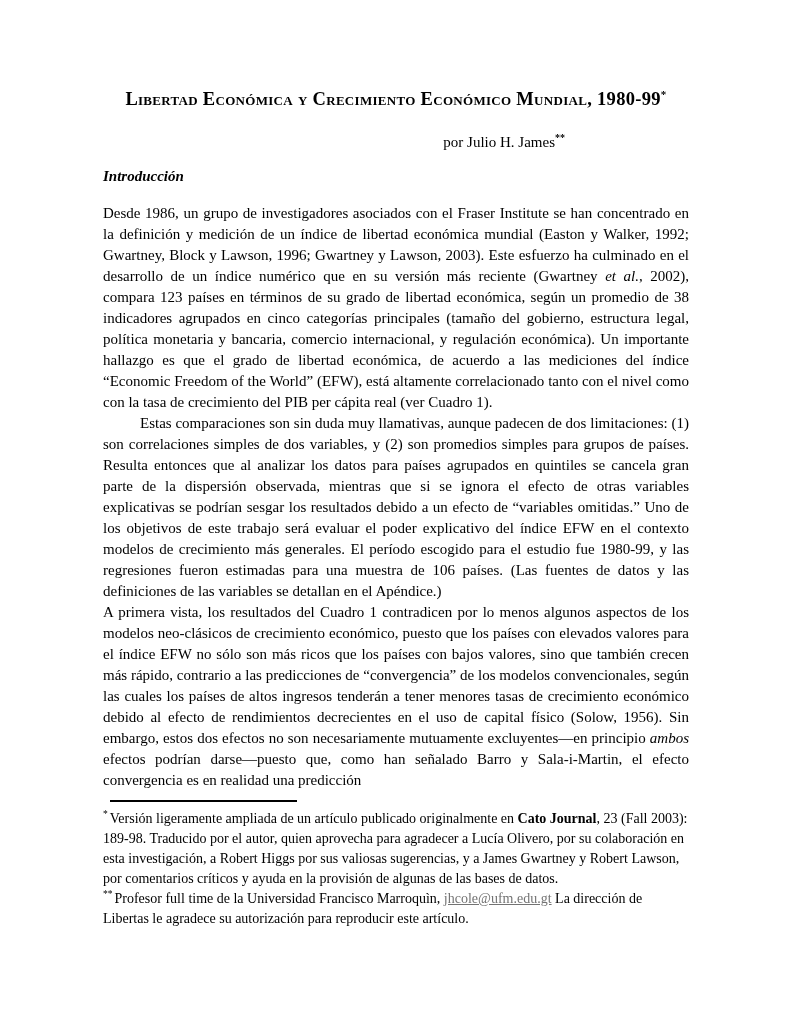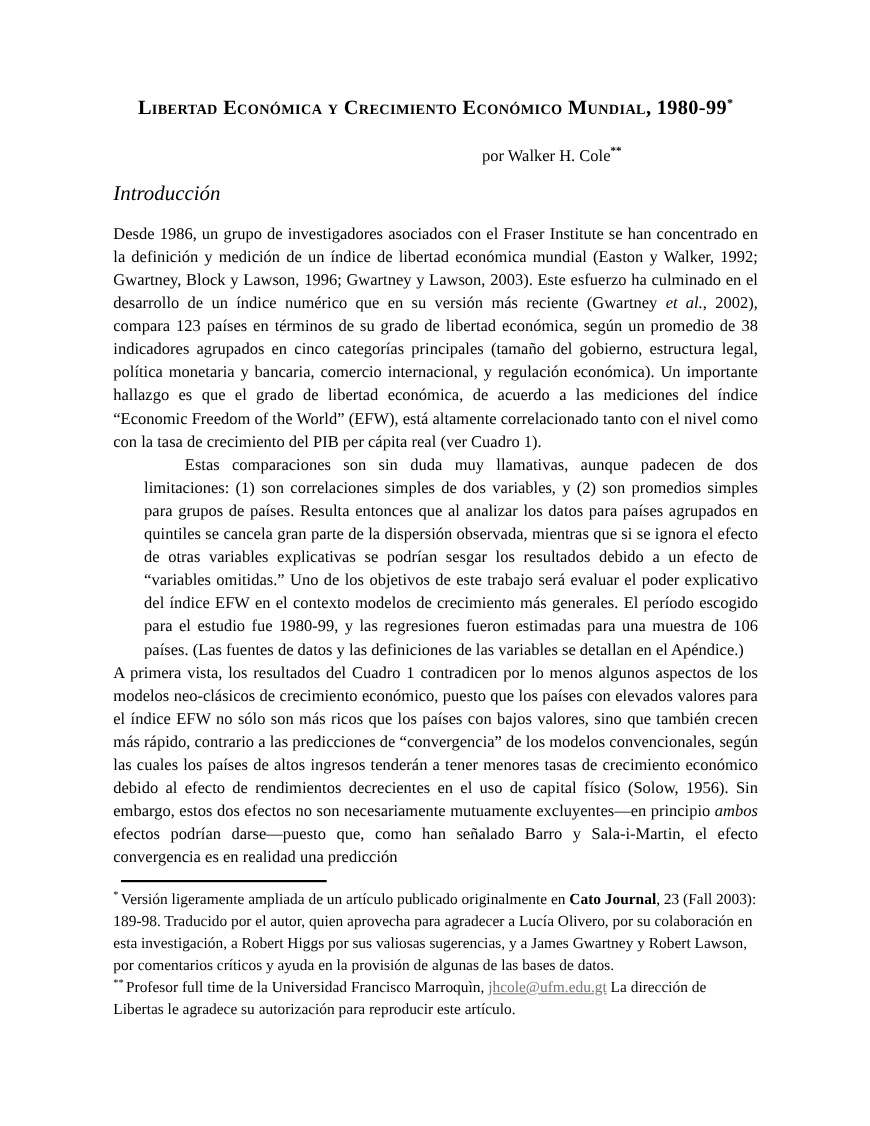--- a/index.html
+++ b/index.html
@@ -44,38 +44,37 @@
     padding-right: 124px;
   }
   .byline sup {
     font-size: 10px;
     font-weight: bold;
     vertical-align: super;
     line-height: 0;
   }
   .section-heading {
     margin: 13px 0 16px 0;
-    font-size: 19px;
+    font-size: 15px;
     line-height: 21px;
-    font-weight: normal;
+    font-weight: bold;
     font-style: italic;
   }
   .section-heading.second {
     margin-top: 14px;
     margin-bottom: 15px;
   }
   .body-para {
     margin: 0;
     font-size: 15px;
     line-height: 21px;
     text-align: justify;
   }
   .body-para.indented {
     text-indent: 37px;
-    margin-left: 28px;
   }
   .body-para i {
     font-style: italic;
   }
   .footnote-rule {
     width: 187px;
     border: none;
     border-top: 2px solid #000000;
     margin: 9px 0 7px 7px;
   }
@@ -100,21 +99,21 @@
     cursor: pointer;
   }
 </style>
 </head>
 <body>
 
 <div class="page">
 
   <h1 class="doc-title"><span>Libertad Económica y Crecimiento Económico Mundial, 1980-99</span><sup>*</sup></h1>
 
-  <div class="byline"><span>por Walker H. Cole</span><sup>**</sup></div>
+  <div class="byline"><span>por Julio H. James</span><sup>**</sup></div>
 
   <h2 class="section-heading">Introducción</h2>
 
   <p class="body-para"><span>Desde 1986, un grupo de investigadores asociados con el Fraser Institute se han concentrado en la definición y medición de un índice de libertad económica mundial (Easton y Walker, 1992; Gwartney, Block y Lawson, 1996; Gwartney y Lawson, 2003). Este esfuerzo ha culminado en el desarrollo de un índice numérico que en su versión más reciente (Gwartney </span><i>et al.</i><span>, 2002), compara 123 países en términos de su grado de libertad económica, según un promedio de 38 indicadores agrupados en cinco categorías principales (tamaño del gobierno, estructura legal, política monetaria y bancaria, comercio internacional, y regulación económica). Un importante hallazgo es que el grado de libertad económica, de acuerdo a las mediciones del índice “Economic Freedom of the World” (EFW), está altamente correlacionado tanto con el nivel como con la tasa de crecimiento del PIB per cápita real (ver Cuadro 1).</span></p>
 
   <p class="body-para indented">Estas comparaciones son sin duda muy llamativas, aunque padecen de dos limitaciones: (1) son correlaciones simples de dos variables, y (2) son promedios simples para grupos de países. Resulta entonces que al analizar los datos para países agrupados en quintiles se cancela gran parte de la dispersión observada, mientras que si se ignora el efecto de otras variables explicativas se podrían sesgar los resultados debido a un efecto de “variables omitidas.” Uno de los objetivos de este trabajo será evaluar el poder explicativo del índice EFW en el contexto modelos de crecimiento más generales. El período escogido para el estudio fue 1980-99, y las regresiones fueron estimadas para una muestra de 106 países. (Las fuentes de datos y las definiciones de las variables se detallan en el Apéndice.)</p>
 
 
   <p class="body-para"><span>A primera vista, los resultados del Cuadro 1 contradicen por lo menos algunos aspectos de los modelos neo-clásicos de crecimiento económico, puesto que los países con elevados valores para el índice EFW no sólo son más ricos que los países con bajos valores, sino que también crecen más rápido, contrario a las predicciones de “convergencia” de los modelos convencionales, según las cuales los países de altos ingresos tenderán a tener menores tasas de crecimiento económico debido al efecto de rendimientos decrecientes en el uso de capital físico (Solow, 1956). Sin embargo, estos dos efectos no son necesariamente mutuamente excluyentes—en principio </span><i>ambos</i><span> efectos podrían darse—puesto que, como han señalado Barro y Sala-i-Martin, el efecto convergencia es en realidad una predicción</span></p>
 

